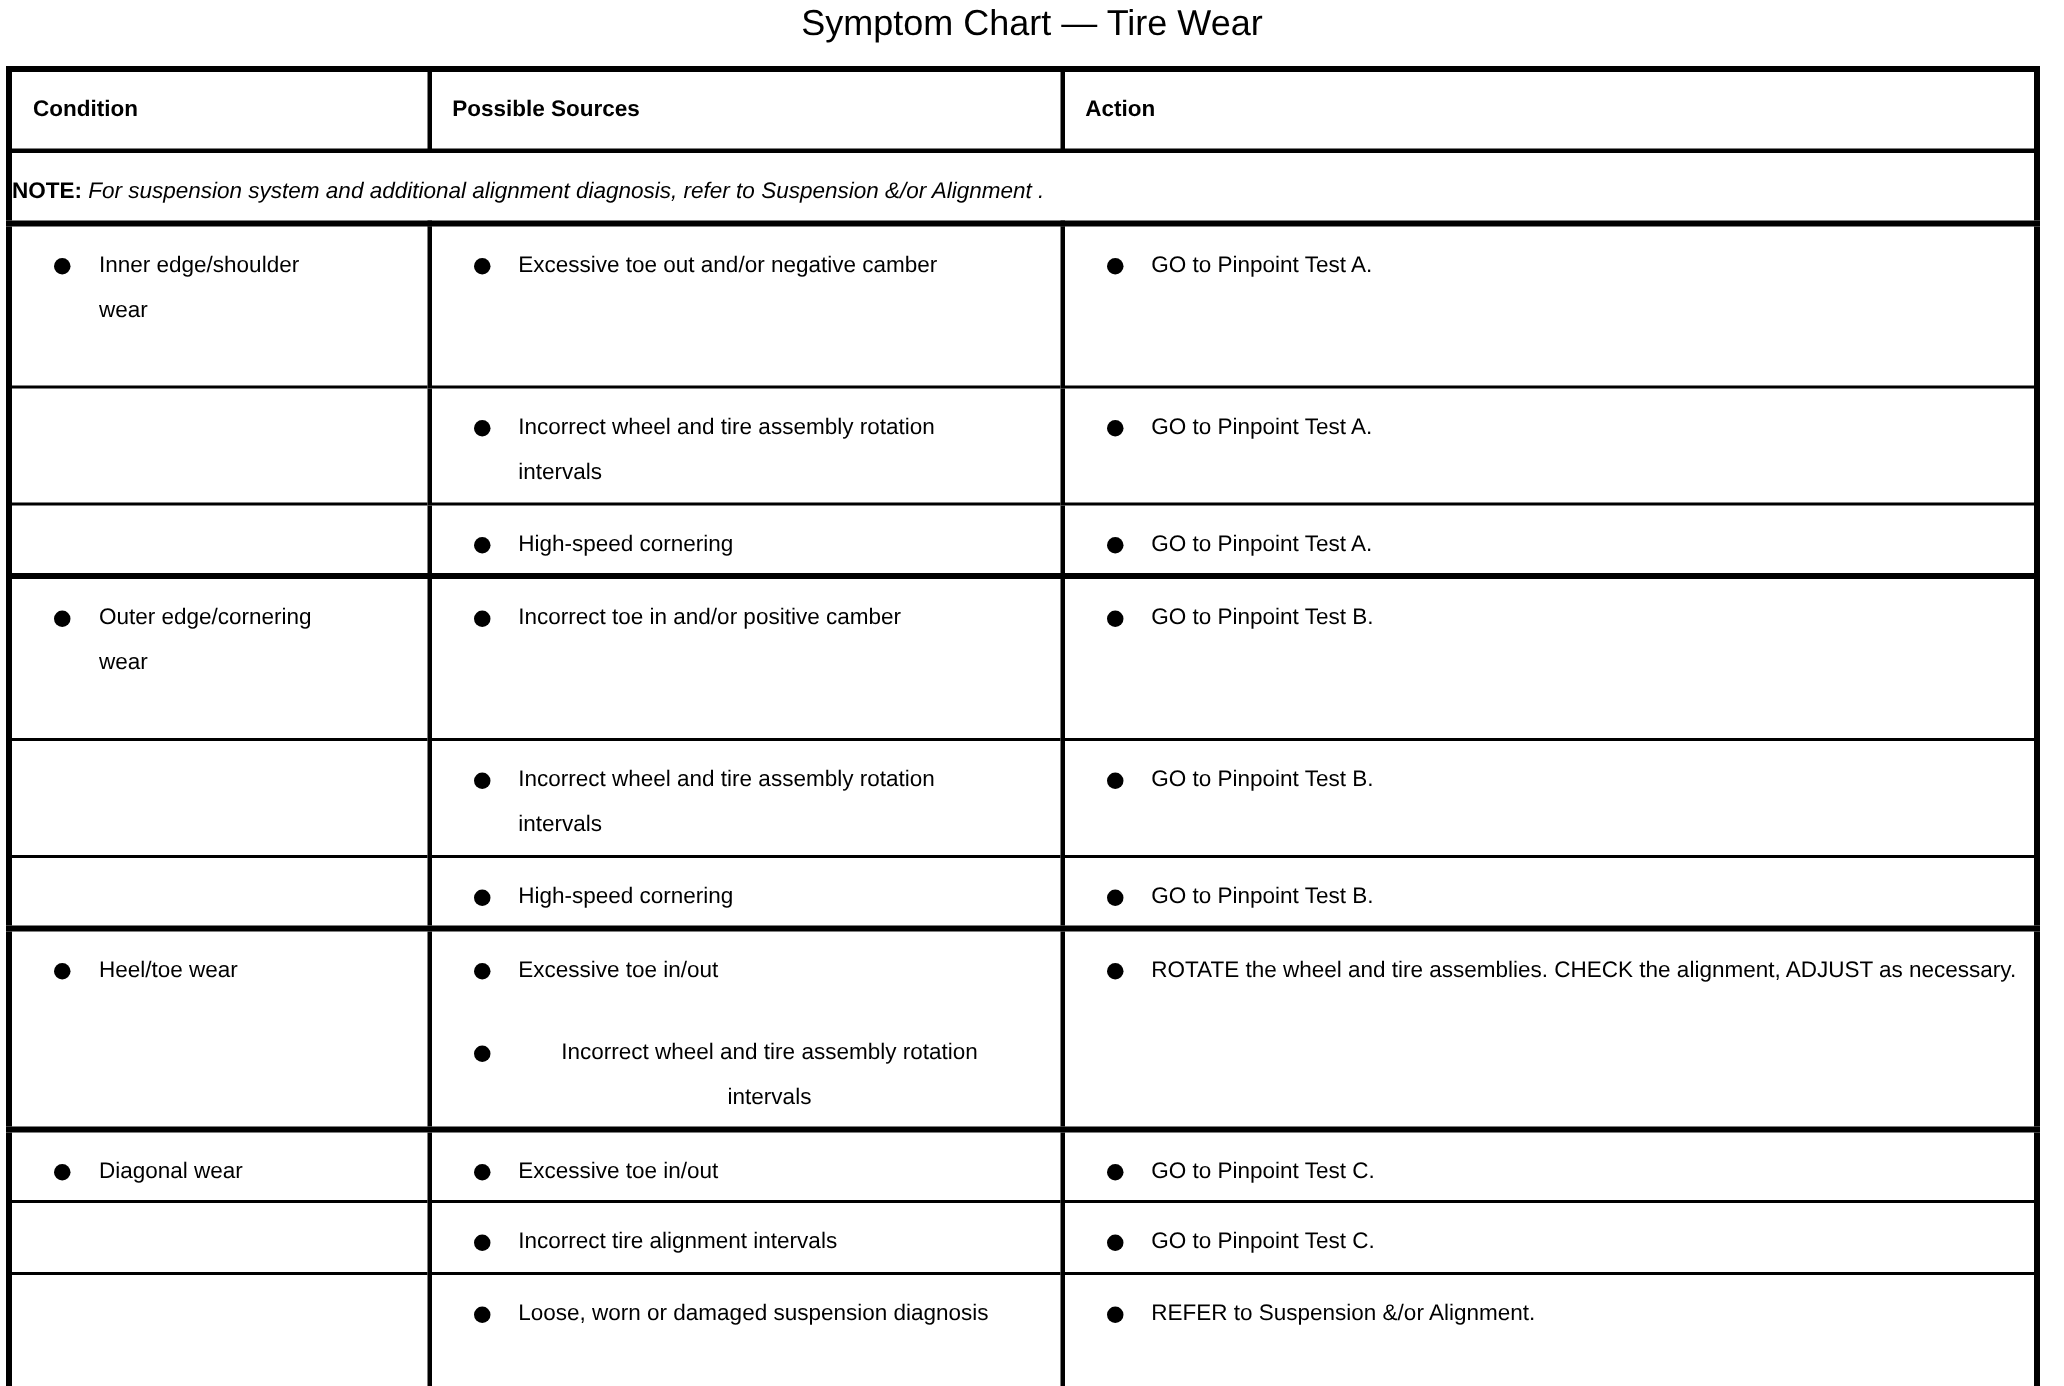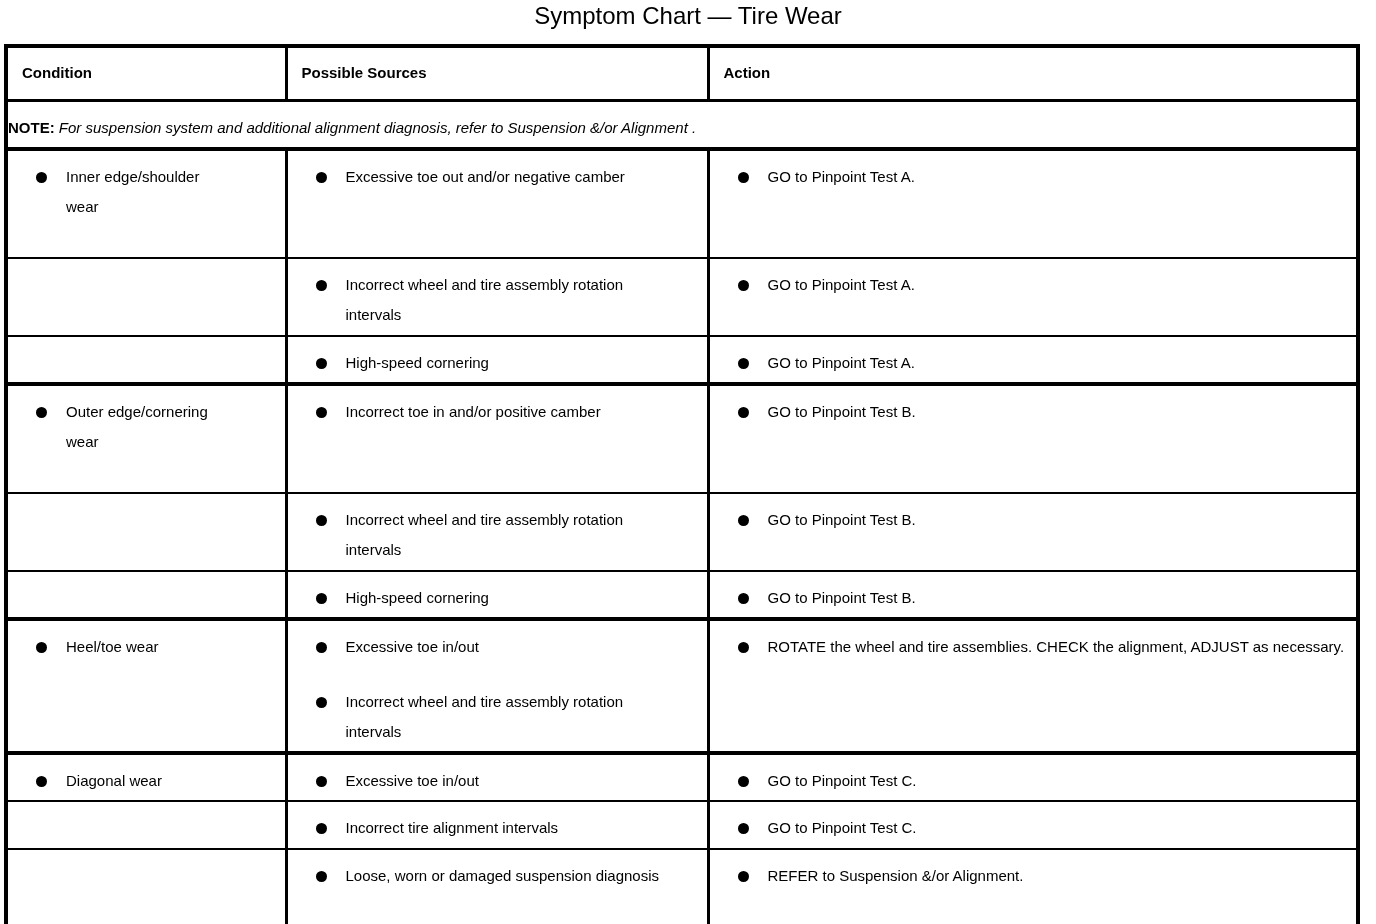--- a/index.html
+++ b/index.html
@@ -65,21 +65,21 @@
   tr.sec td { border-top-width: 4px; }
   tr.sub td { border-top-width: 2px; }
 
   
   tr.r0 td { height: 109px; }
   tr.r1 td { height: 78px; }
   tr.r2 td { height: 47px; }
   tr.r3 td { height: 109px; }
   tr.r4 td { height: 78px; }
   tr.r5 td { height: 47px; }
-  tr.r6 td { height: 133px; }
+  tr.r6 td { height: 133px; text-align: center; }
   tr.r7 td { height: 48px; }
   tr.r8 td { height: 48px; }
   tr.r9 td { height: 80px; }
 
   .li { display: flex; align-items: flex-start; }
   .li + .li { margin-top: 25px; }
   .bullet {
     width: 11px;
     height: 11px;
     border-radius: 50%;

